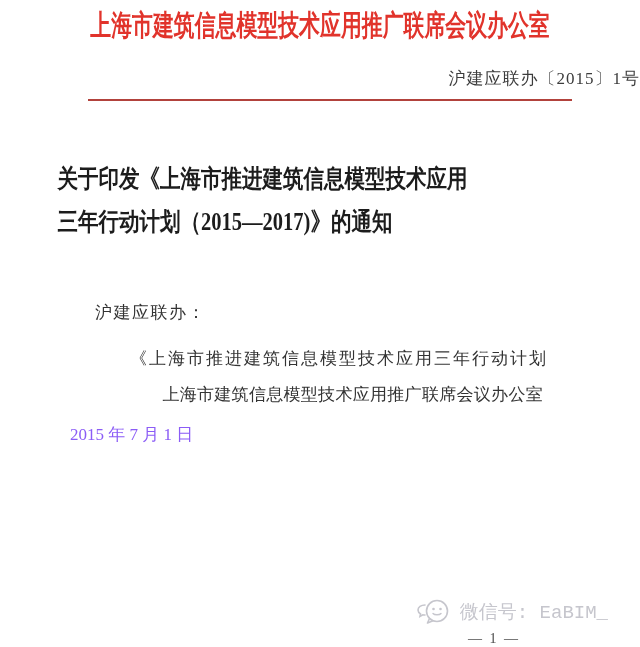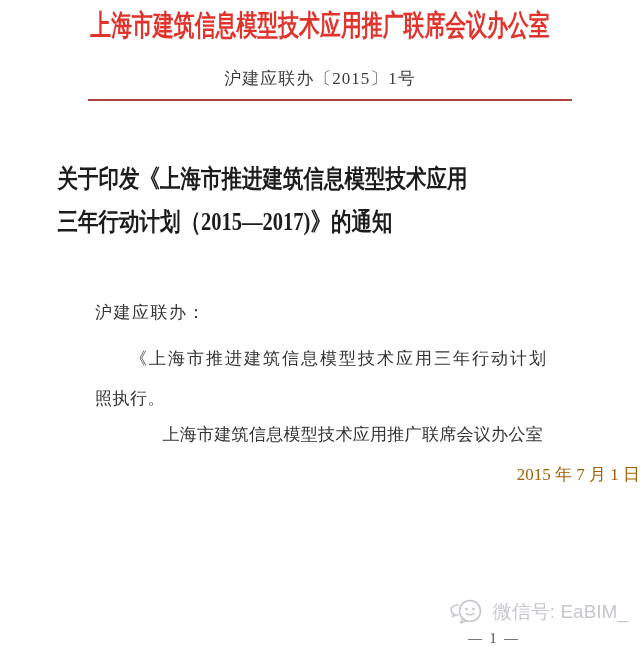--- a/index.html
+++ b/index.html
@@ -18,21 +18,21 @@
     font-weight:bold;
     font-size:29px;
     line-height:35px;
     color:#e1332b;
     transform:scaleX(0.72);
     transform-origin:50% 50%;
     white-space:nowrap;
   }
   .doc-number {
     margin-top:26px;
-    text-align:center;
+    text-align:right;
     font-size:17px;
     line-height:20px;
     letter-spacing:1px;
     color:#3c3c3c;
   }
   .red-rule {
     height:2px;
     width:484px;
     margin:10px 0 0 88px;
     background:#b2423c;
@@ -70,34 +70,34 @@
     text-align:right;
     font-size:17px;
     line-height:24px;
     letter-spacing:0.3px;
     color:#333333;
     white-space:nowrap;
   }
   .issue-date {
     margin-top:18px;
     margin-left:70px;
-    text-align:right;
+    text-align:left;
     font-size:17px;
     line-height:20px;
-    color:#a16207;
+    color:#8b5cf6;
     white-space:nowrap;
   }
   .watermark {
     position:absolute;
     top:597px;
-    right:12px;
+    right:32px;
     display:flex;
     align-items:center;
     gap:7px;
-    font-family:Liberation Sans, sans-serif;
+    font-family:Liberation Mono, monospace;
     font-size:19px;
     color:#c6c6cd;
     white-space:nowrap;
   }
   .watermark svg { display:block; }
   .page-number {
     position:absolute;
     bottom:0px;
     left:428px;
     width:132px;
@@ -122,21 +122,20 @@
 
   <div class="title-block">
     <div class="title-line">关于印发《上海市推进建筑信息模型技术应用</div>
     <div class="title-line">三年行动计划（2015—2017)》的通知</div>
   </div>
 
   <div class="salutation">沪建应联办：</div>
 
   <div class="paragraph">
     <div class="p-line">《上海市推进建筑信息模型技术应用三年行动计划</div>
-    <div class="p-line">照执行。</div>
   </div>
 
   <div class="signature">上海市建筑信息模型技术应用推广联席会议办公室</div>
 
   <div class="issue-date">2015 年 7 月 1 日</div>
 
   <div class="watermark">
     <span>
       <svg width="38" height="30" viewBox="0 0 38 30" fill="none" xmlns="http://www.w3.org/2000/svg">
         <path d="M10 8 C6 8 3 10.2 3 13 C3 14.6 4 16 5.5 16.9 L5 19.5 L7.8 17.8 C8.5 18 9.2 18 10 18" stroke="#c6c6cd" stroke-width="1.6" fill="none" stroke-linecap="round"></path>

